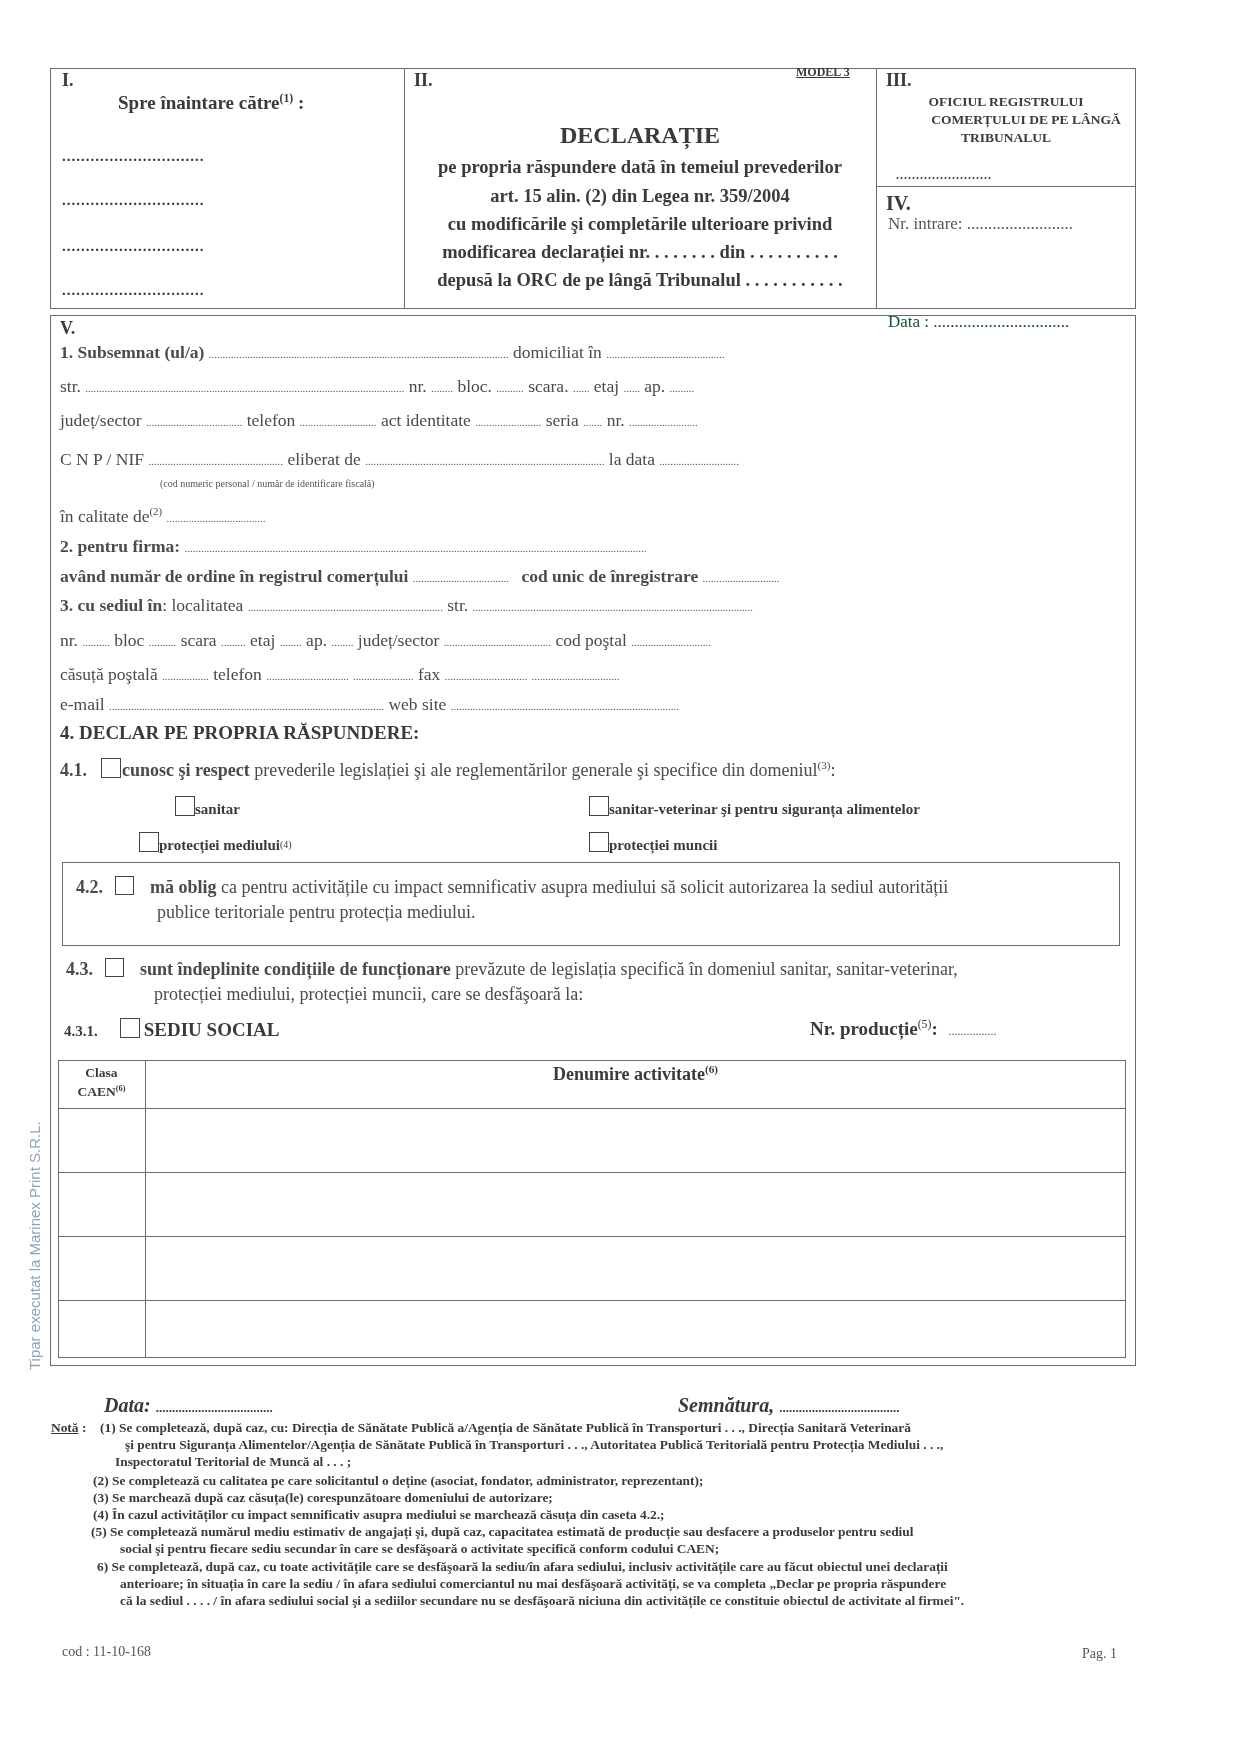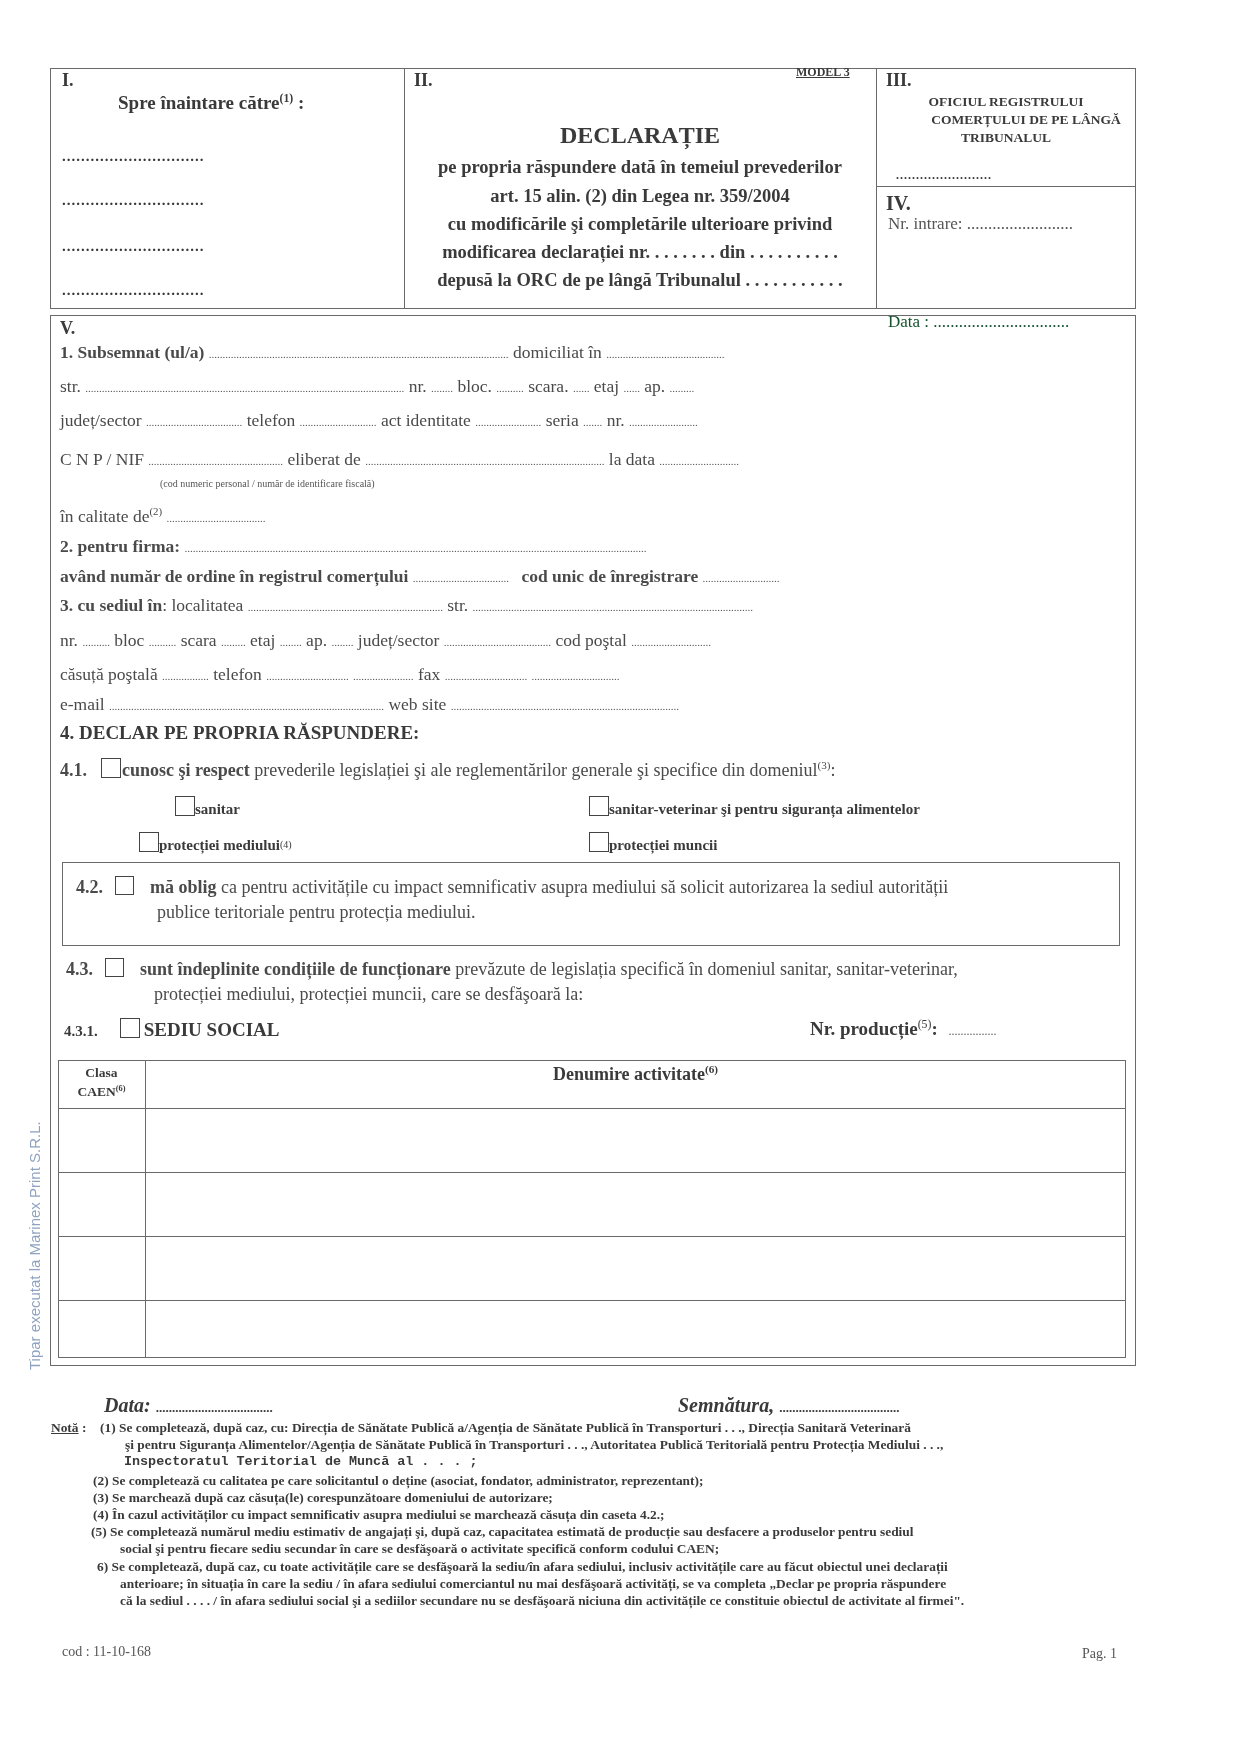--- a/index.html
+++ b/index.html
@@ -233,21 +233,21 @@
 <div class="abs b i" style="left:678px;top:1394px;font-size:20px;white-space:nowrap;text-align:center;">
   <span>Semnătura,</span>
   <span style="font-size:13px;font-style:normal;">.....................................</span>
 </div>
 
 <div class="note" style="left:51px;top:1419px;">
   <span style="text-decoration:underline;">Notă</span><span> :</span>
 </div>
 <div class="note" style="left:100px;top:1419px;">(1)  Se completează, după caz, cu: Direcția de Sănătate Publică a/Agenția de Sănătate Publică în Transporturi . . ., Direcția Sanitară Veterinară</div>
 <div class="note" style="left:125px;top:1436px;">şi pentru Siguranța Alimentelor/Agenția de Sănătate Publică în Transporturi . . ., Autoritatea  Publică Teritorială pentru Protecția Mediului . . .,</div>
-<div class="note" style="left:124px;top:1453px;font-family:Liberation Mono, monospace;">Inspectoratul Teritorial de Muncă al . . . ;</div>
+<div class="note" style="left:115px;top:1453px;">Inspectoratul Teritorial de Muncă al . . . ;</div>
 <div class="note" style="left:93px;top:1472px;">(2)  Se completează cu calitatea pe care solicitantul o deține (asociat, fondator, administrator, reprezentant);</div>
 <div class="note" style="left:93px;top:1489px;">(3)  Se marchează după caz căsuța(le) corespunzătoare domeniului de autorizare;</div>
 <div class="note" style="left:93px;top:1506px;">(4)  În cazul activităților cu impact semnificativ asupra mediului se marchează căsuța din caseta 4.2.;</div>
 <div class="note" style="left:91px;top:1523px;">(5)  Se completează numărul mediu estimativ de angajați şi, după caz, capacitatea estimată de producție sau desfacere a produselor pentru sediul</div>
 <div class="note" style="left:120px;top:1540px;">social şi pentru fiecare sediu secundar în care se desfăşoară o activitate specifică conform codului CAEN;</div>
 <div class="note" style="left:97px;top:1558px;">6)  Se completează, după caz, cu toate activitățile care se desfăşoară la sediu/în afara sediului, inclusiv activitățile care au făcut obiectul unei declarații</div>
 <div class="note" style="left:120px;top:1575px;">anterioare;  în situația în care la sediu / în afara sediului comerciantul nu mai desfăşoară activități, se va completa „Declar pe propria răspundere</div>
 <div class="note" style="left:120px;top:1592px;">că la sediul . . . . / în afara sediului social şi a sediilor secundare nu se desfăşoară niciuna din activitățile ce constituie obiectul de activitate al firmei".</div>
 
 <div class="abs" style="left:62px;top:1644px;font-size:14px;color:#555;">cod : 11-10-168</div>

